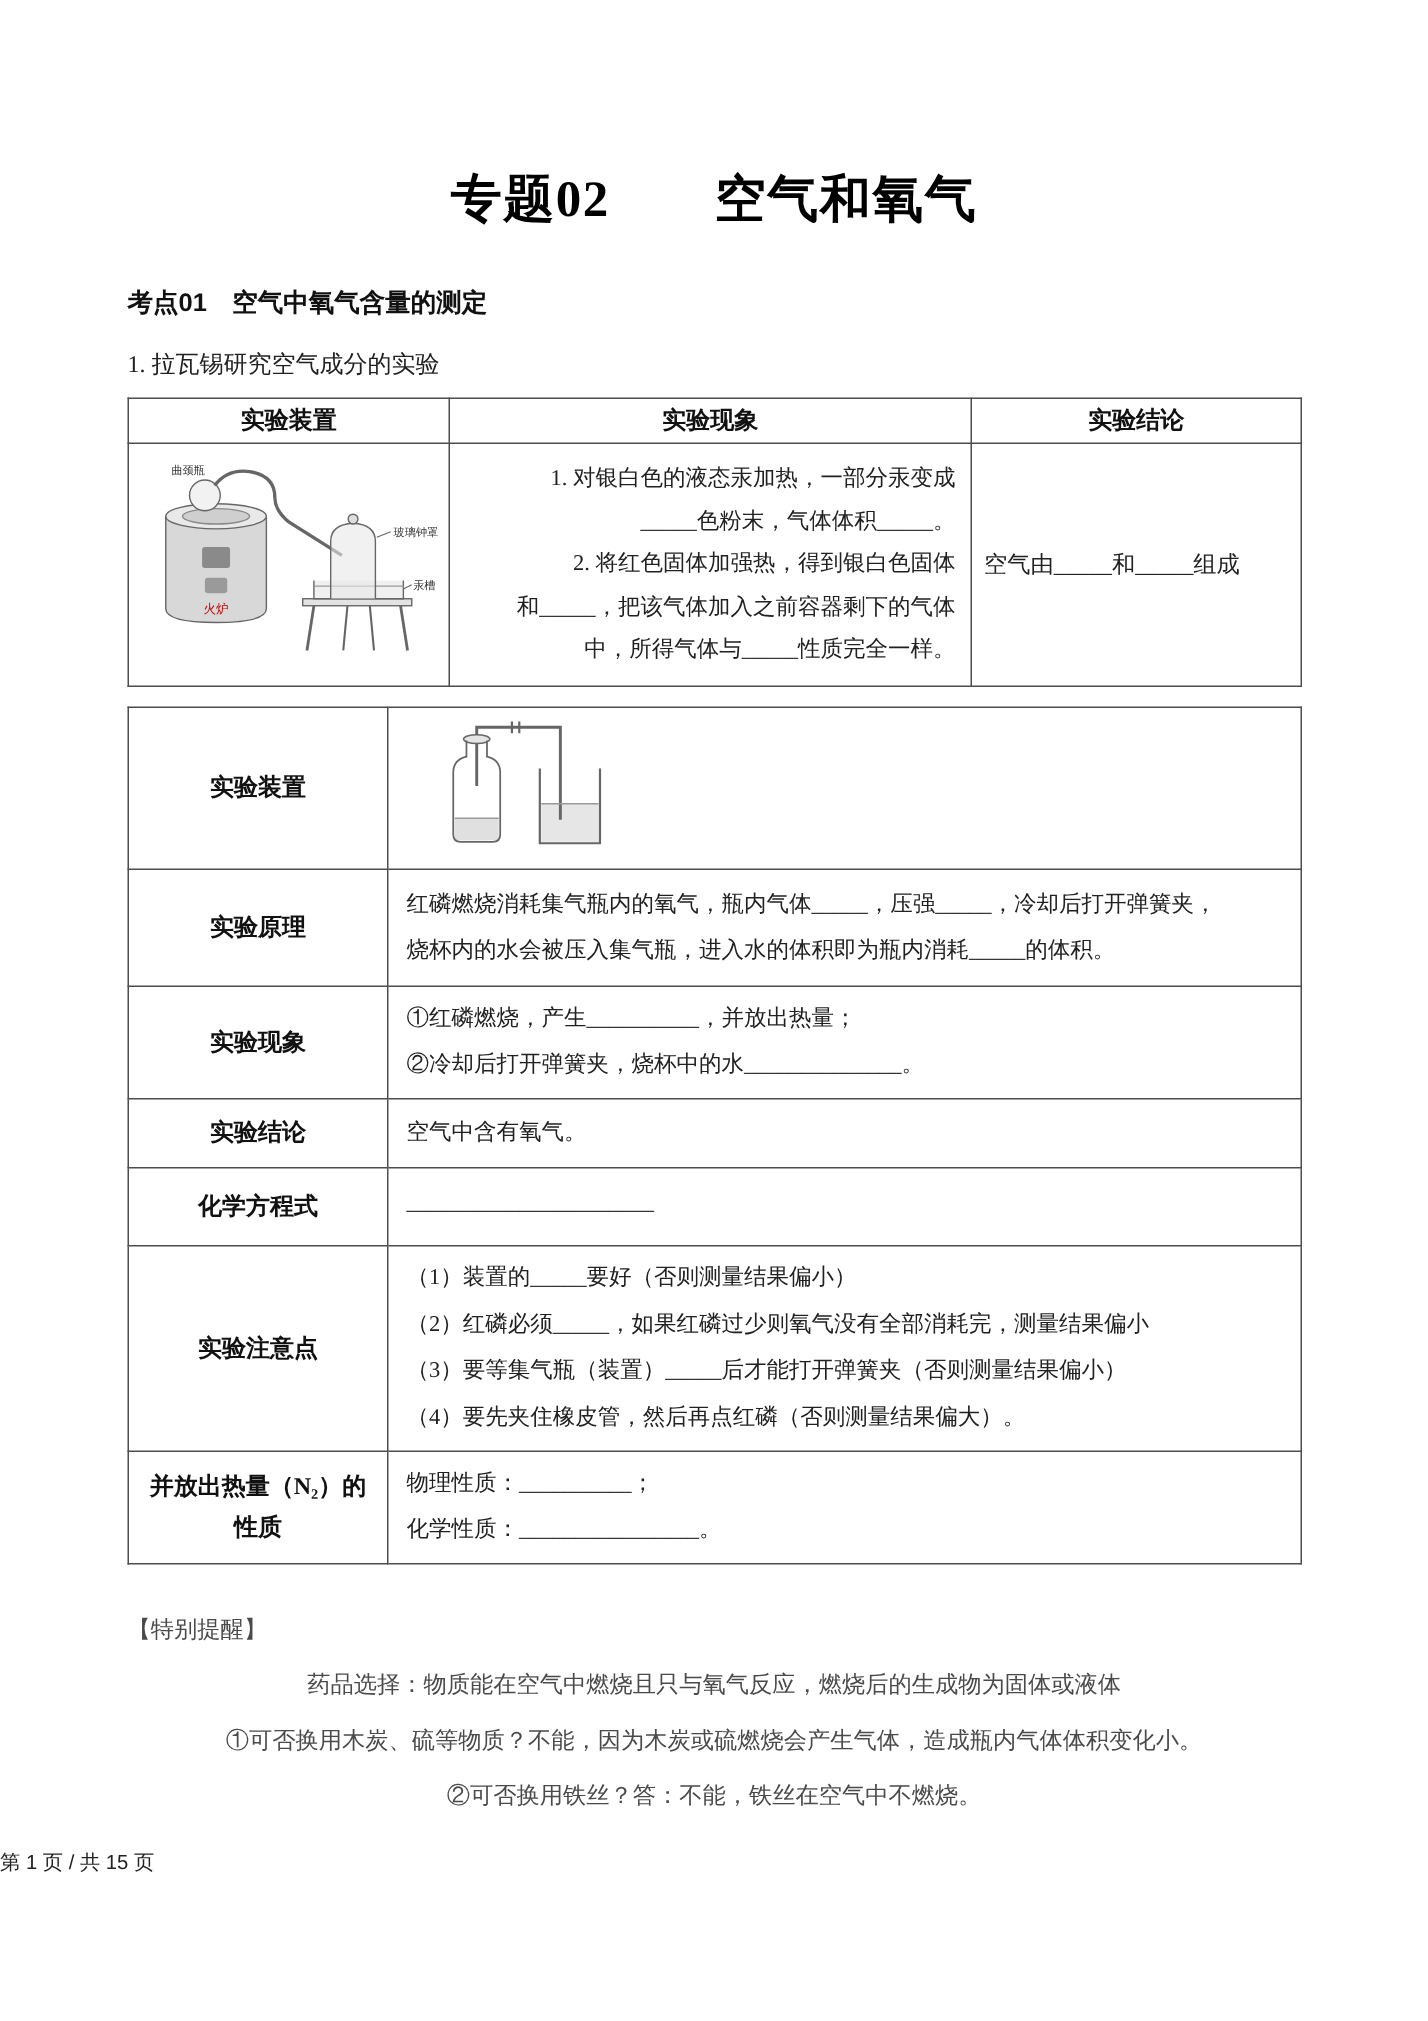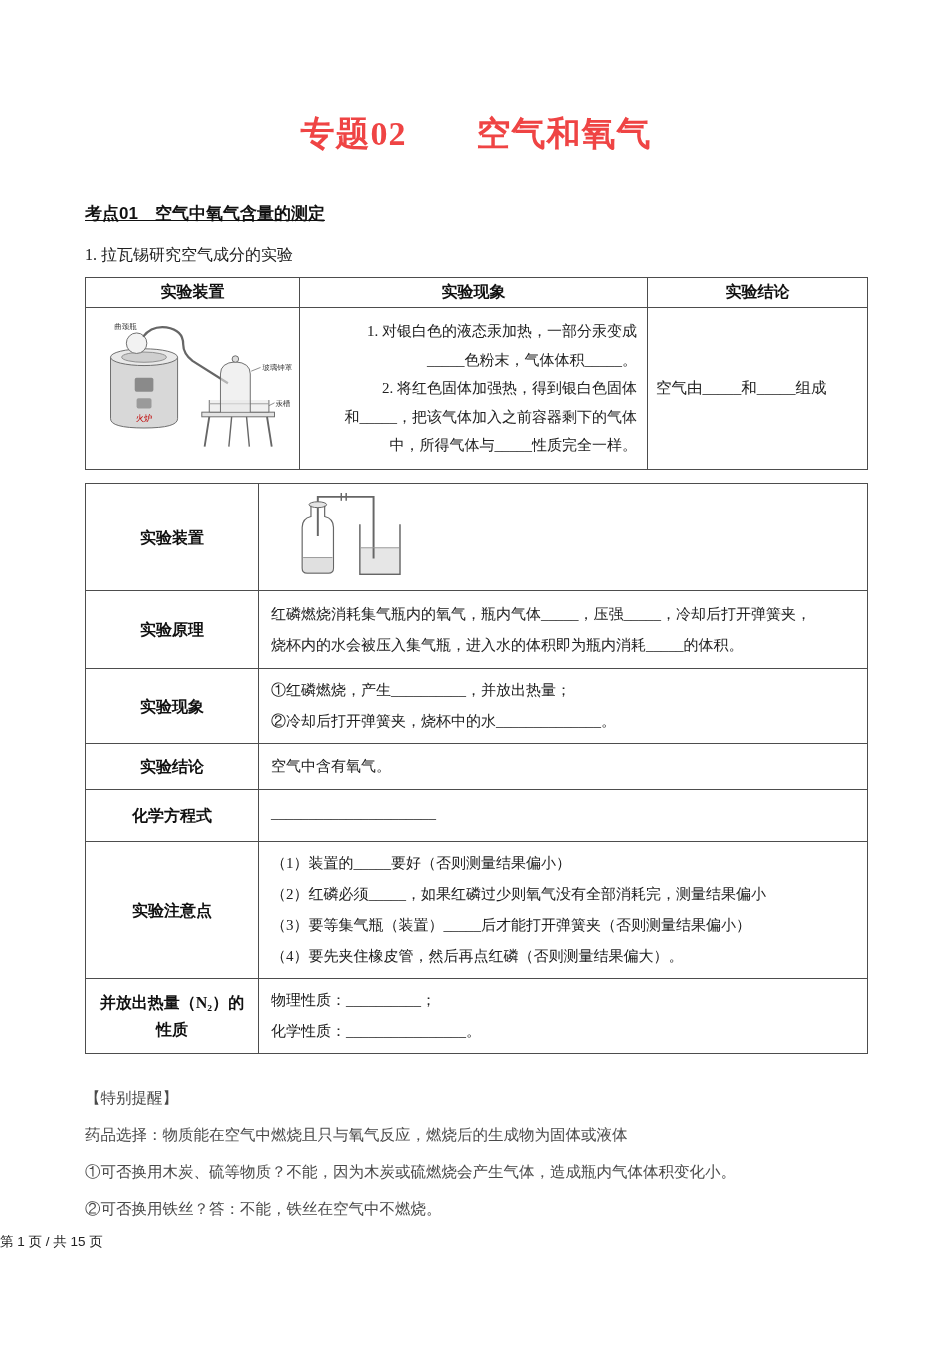--- a/index.html
+++ b/index.html
@@ -12,52 +12,51 @@
     font-family:"Liberation Serif", serif;
     color:#212121;
     padding:0 85px;
     overflow:hidden;
   }
   .title {
     padding-top:110px;
     text-align:center;
     font-size:34px;
     font-weight:bold;
-    color:#ef4444;
+    color:#000000;
     letter-spacing:1px;
     line-height:48px;
     font-family:"Liberation Serif", serif;
   }
   .section-heading {
-    margin-top:44px;
+    margin-top:32px;
     font-size:17px;
     font-weight:bold;
     color:#111111;
     font-family:"Liberation Sans", sans-serif;
-    text-decoration:underline;
   }
   .item-label { margin-top:20px; font-size:16px; color:#212121; }
   .tbl { border-collapse:collapse; width:782px; table-layout:fixed; margin-top:11px; }
   .tbl th, .tbl td { border:1px solid #4d4d4d; vertical-align:middle; }
   .tbl1 th { height:30px; font-size:16px; font-weight:bold; text-align:center; color:#111; }
   .cell-apparatus { text-align:center; }
   .cell-phen { padding:7px 10px; font-size:15px; vertical-align:top;text-align:right; }
   .pline { line-height:28.5px; white-space:nowrap; overflow:hidden; }
   .cell-conc { padding:0 8px; font-size:15.5px; }
   .tbl2 td.lbl {
     font-size:16px; font-weight:bold; text-align:center;
     padding:4px 10px; line-height:27px; color:#111;
   }
   .tbl2 td.cnt { padding:6px 12px; font-size:15px; overflow:hidden; }
   .cline { line-height:31px; white-space:nowrap; }
   .cnt-apparatus { padding:8px 0 4px 18px !important; }
   .cnt-equation { vertical-align:bottom !important; padding-bottom:12px !important; }
   .reminder { margin-top:26px; color:#4a4a4a; font-size:15.5px; }
   .rem-title { line-height:36px; }
-  .rem-line { line-height:37px; }
+  .rem-line { line-height:37px;text-align:center; }
   .footer {
     position:absolute; left:0; right:0; bottom:96px;
     text-align:left; font-size:13.5px; color:#222;
     font-family:"Liberation Sans", sans-serif;
   }
 </style>
 </head>
 <body>
 
 <div class="page">

